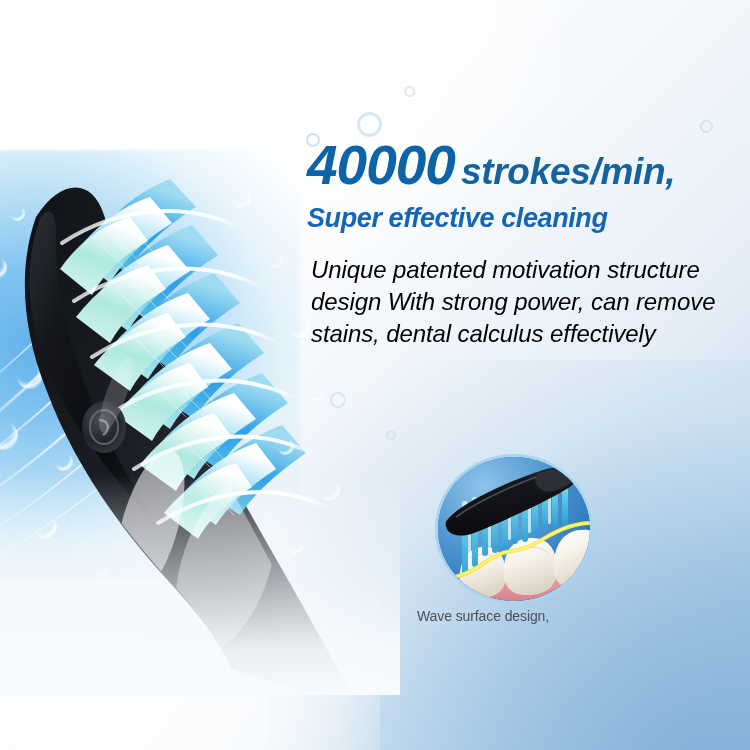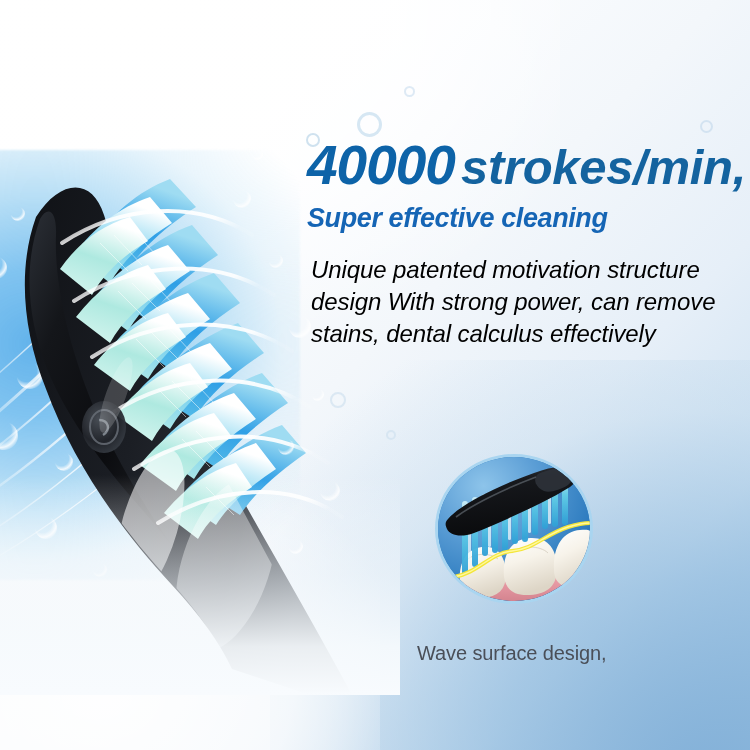--- a/index.html
+++ b/index.html
@@ -109,21 +109,21 @@
     white-space: nowrap;
   }
   .hl-num {
     font-size: 55px;
     font-weight: bold;
     font-style: italic;
     letter-spacing: -1px;
     vertical-align: baseline;
   }
   .hl-unit {
-    font-size: 49px;
+    font-size: 37px;
     font-weight: bold;
     font-style: italic;
     letter-spacing: -0.3px;
     margin-left: 6px;
   }
   .headline2 {
     margin: 12px 0 0 0;
     font-size: 27px;
     font-weight: bold;
     font-style: italic;
@@ -160,23 +160,23 @@
     border-radius: 50%;
     border: 3px solid #a9d5f0;
     box-sizing: border-box;
     overflow: hidden;
     background: #2f7dc0;
   }
   .inset-ring svg { display: block; }
   .caption {
     position: absolute;
     left: 417px;
-    top: 640px;
+    top: 607px;
     width: 300px;
-    font-size: 20px;
+    font-size: 14px;
     line-height: 1.38;
     letter-spacing: -0.1px;
   }
 </style>
 </head>
 <body>
 
 <div class="stage">
 
   <div class="bg-base"></div>

